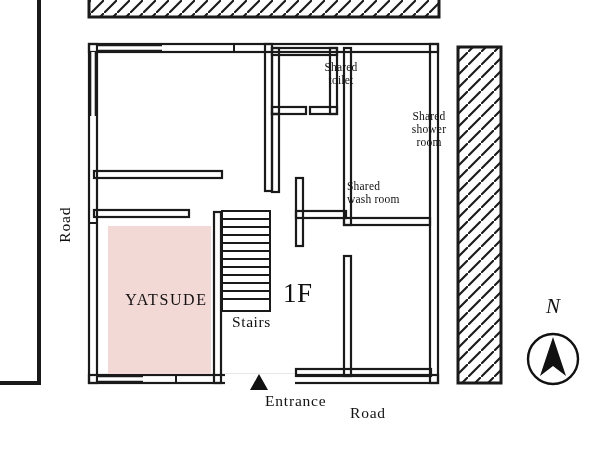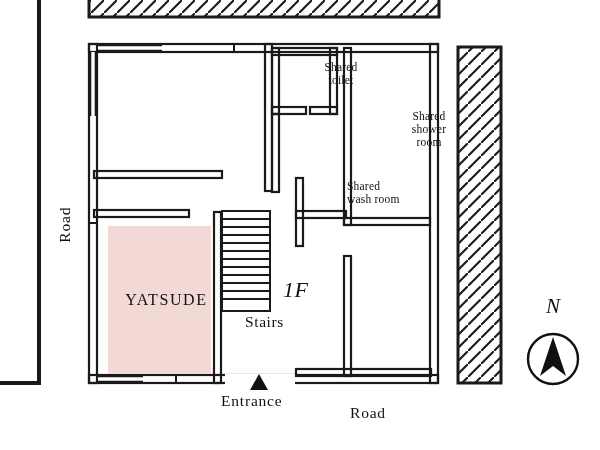--- a/index.html
+++ b/index.html
@@ -36,30 +36,29 @@
     text-align: center;
     margin-left: 36px;
   }
   .lbl-yatsude {
     font-size: 16px;
     letter-spacing: 1.6px;
   }
   .lbl-stairs {
     font-size: 15.5px;
     letter-spacing: 0.6px;
-    margin-left: 13px;
   }
   .lbl-floor {
-    font-size: 22px;
+    font-size: 27px;
     letter-spacing: 0.5px;
-    font-style: italic;
   }
   .lbl-entrance {
     font-size: 15.5px;
     letter-spacing: 0.8px;
+    margin-left: 44px;
   }
   .lbl-road {
     font-size: 15.5px;
     letter-spacing: 0.8px;
   }
   .lbl-road-left {
     font-size: 15.5px;
     letter-spacing: 0.8px;
     transform: rotate(-90deg);
     transform-origin: 50% 50%;

